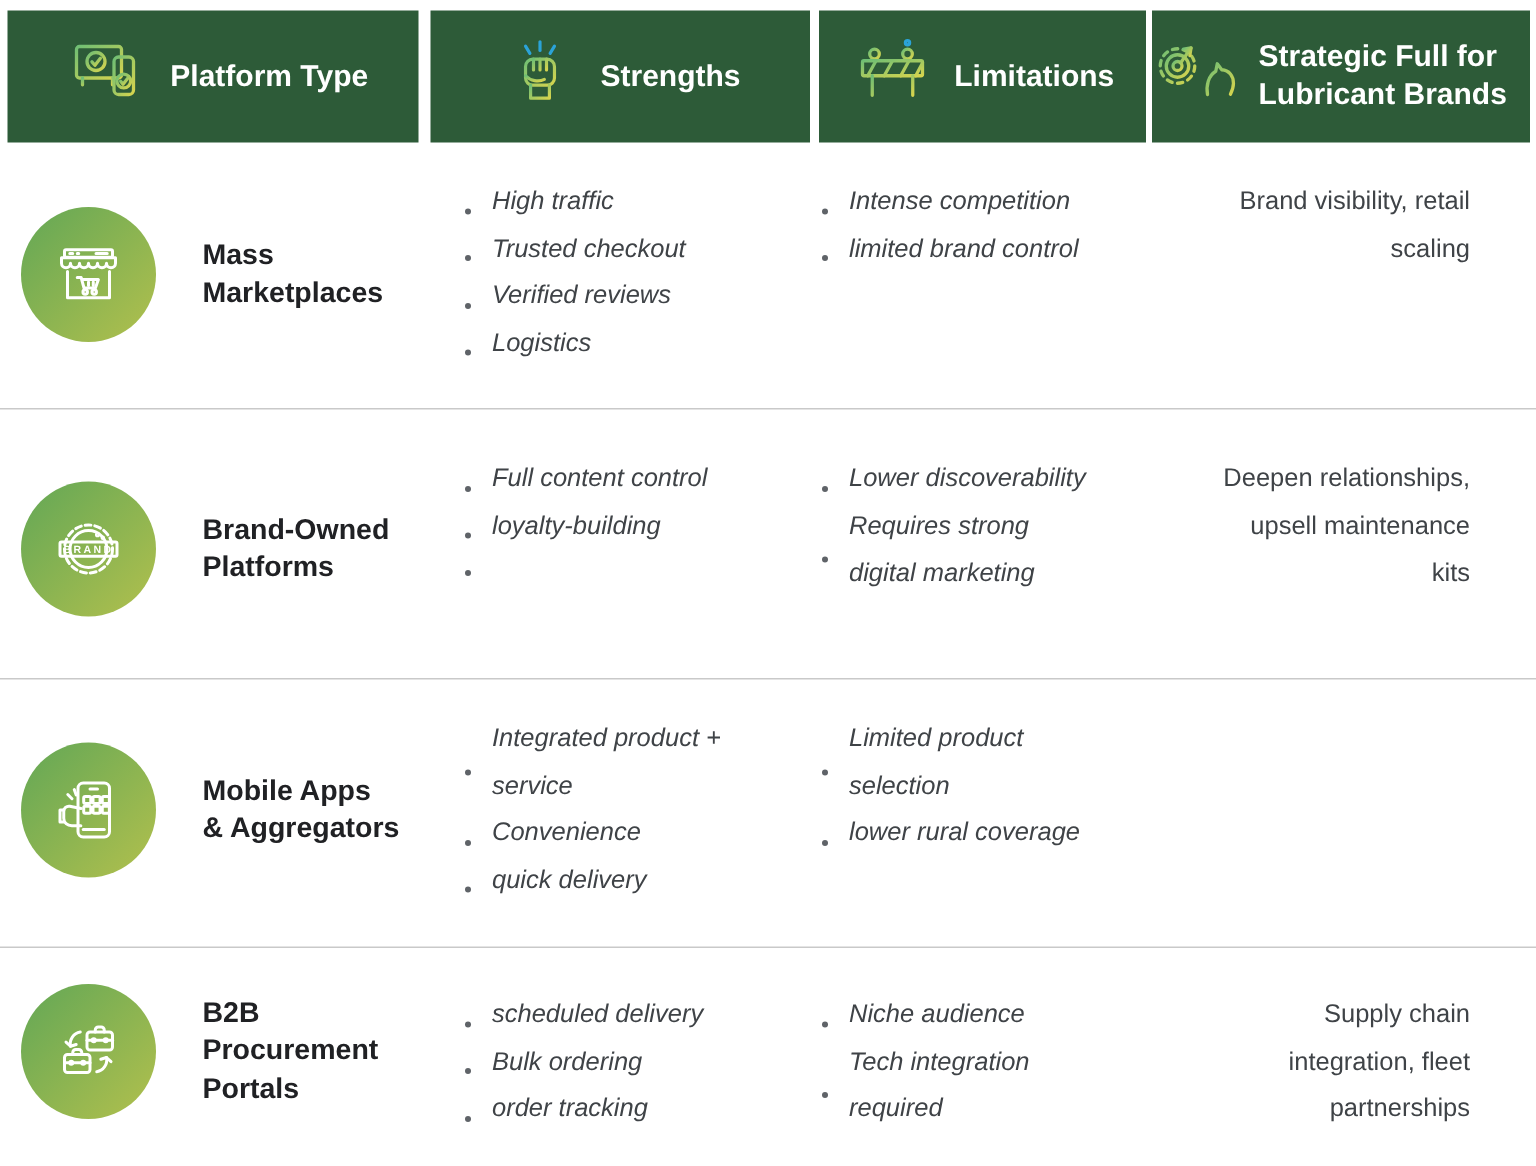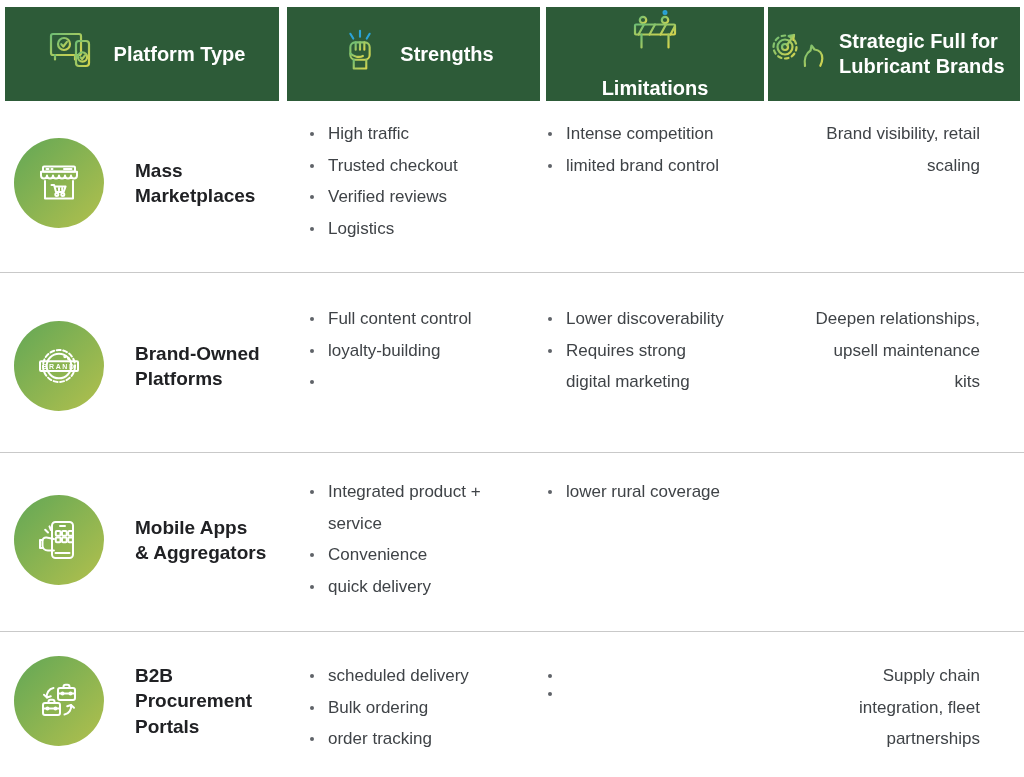--- a/index.html
+++ b/index.html
@@ -8,21 +8,21 @@
 
   .page { width:1024px; height:777px; background:#fff; }
 
   
   .hdr-row { display:grid; grid-template-columns:287px 259px 222px 1fr;
              margin-top:7px; height:88px; }
   .hdr-cell { background:#2d5b38; display:flex; align-items:center;
               justify-content:center; gap:13px; }
   .hdr-cell.h1 { margin-left:5px; margin-right:8px; }
   .hdr-cell.h2 { margin-right:6px; }
-  .hdr-cell.h3 { margin-right:4px;flex-direction:column; }
+  .hdr-cell.h3 { margin-right:4px; }
   .hdr-cell.h4 { margin-right:4px; }
   .hdr-label { color:#fff; font-weight:bold; font-size:20px; line-height:25px;
                max-width:165px; }
   .hdr-cell.h4 .hdr-label { max-width:205px; }
   .hdr-icon svg { display:block; }
 
   
   .row { display:grid; grid-template-columns:287px 259px 222px 1fr;
          border-bottom:1px solid #c9c9c9; }
   .r1 { height:178px; --pt:23px; --imt:43px; }
@@ -37,21 +37,21 @@
                  display:flex; align-items:center; justify-content:center; }
   .p-title { font-size:19px; font-weight:bold; color:#202124; line-height:25.5px; }
 
   .cell.text { padding-top:var(--pt); font-size:17px; color:#3f4347;
                line-height:31.5px; }
   .c-strengths { padding-left:23px; }
   .c-limitations { padding-left:2px; }
   .c-strategic { padding-left:37px; }
   .c-strategic .role-text { max-width:175px;text-align:right; }
 
-  .bullet { display:flex; align-items:flex-start; }
+  .bullet { display:flex; align-items:center;font-style:italic; }
   .bullet .dot { flex:0 0 18px; display:flex; }
   .bullet .dot i { width:4px; height:4px; border-radius:50%; background:#5f6368;
                    margin-top:14px; }
   .c-strengths .btxt { max-width:205px; }
   .c-limitations .btxt { max-width:166px; }
 </style>
 </head>
 <body>
 
 <svg width="0" height="0" style="position:absolute">
@@ -288,20 +288,26 @@
           <span class="btxt">Convenience</span>
         </div>
       <div class="bullet">
           <span class="dot">
             <i></i>
           </span>
           <span class="btxt">quick delivery</span>
         </div>
     </div>
     <div class="cell text c-limitations">
+      <div class="bullet">
+          <span class="dot">
+            <i></i>
+          </span>
+          <span class="btxt">Limited product selection</span>
+        </div>
       <div class="bullet">
           <span class="dot">
             <i></i>
           </span>
           <span class="btxt">lower rural coverage</span>
         </div>
     </div>
   </div>
 
   <div class="row r4">
@@ -348,25 +354,27 @@
             <i></i>
           </span>
           <span class="btxt">order tracking</span>
         </div>
     </div>
     <div class="cell text c-limitations">
       <div class="bullet">
           <span class="dot">
             <i></i>
           </span>
-        </div>
-      <div class="bullet">
-          <span class="dot">
-            <i></i>
-          </span>
+          <span class="btxt">Niche audience</span>
+        </div>
+      <div class="bullet">
+          <span class="dot">
+            <i></i>
+          </span>
+          <span class="btxt">Tech integration required</span>
         </div>
     </div>
     <div class="cell text c-strategic">
       <div class="role-text">Supply chain integration, fleet partnerships</div>
     </div>
   </div>
 
 </div>
 
 </body></html>

